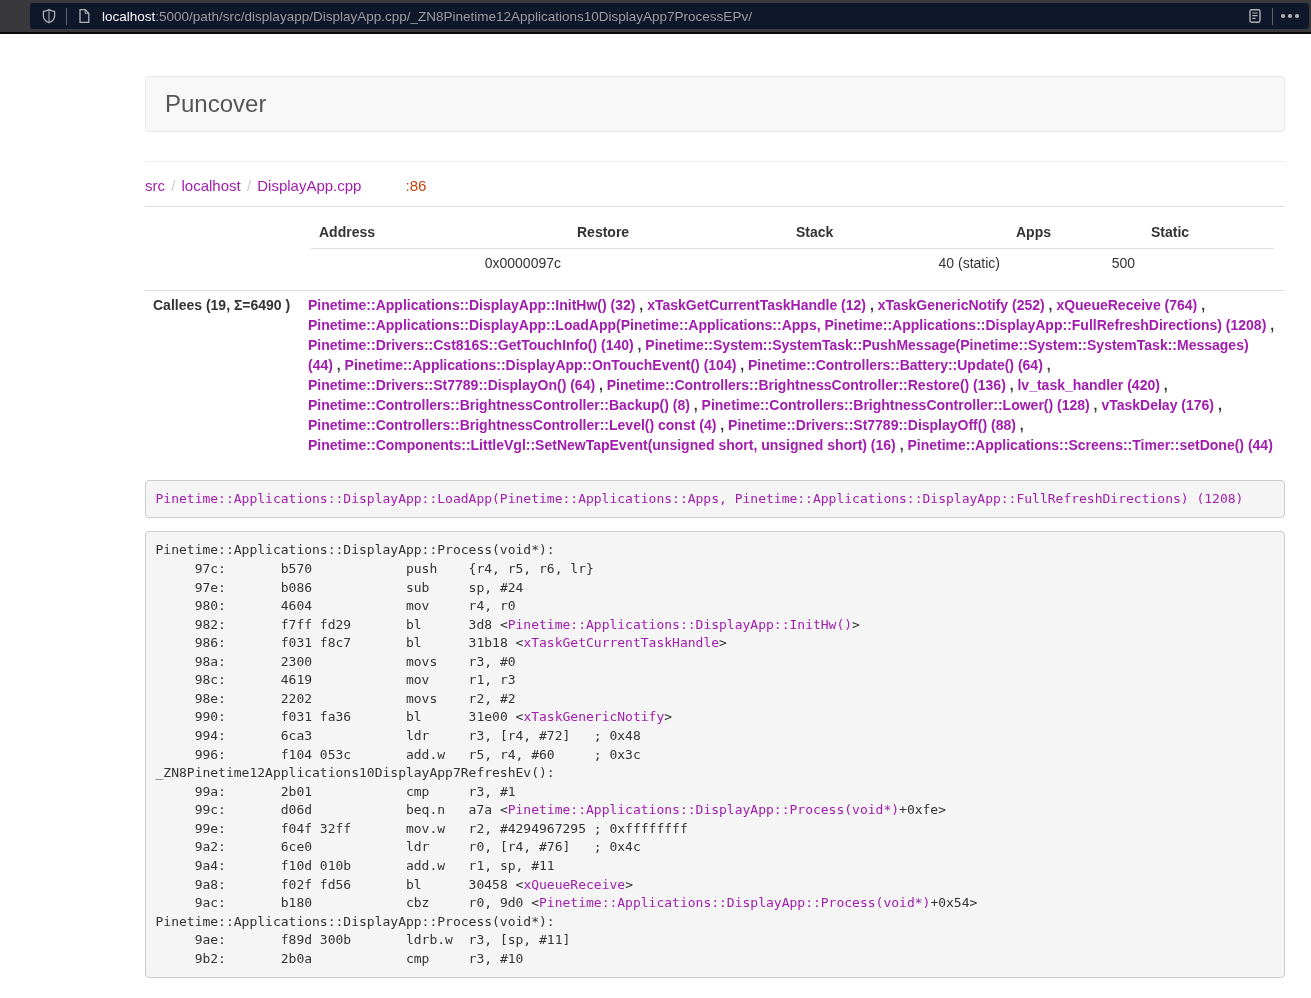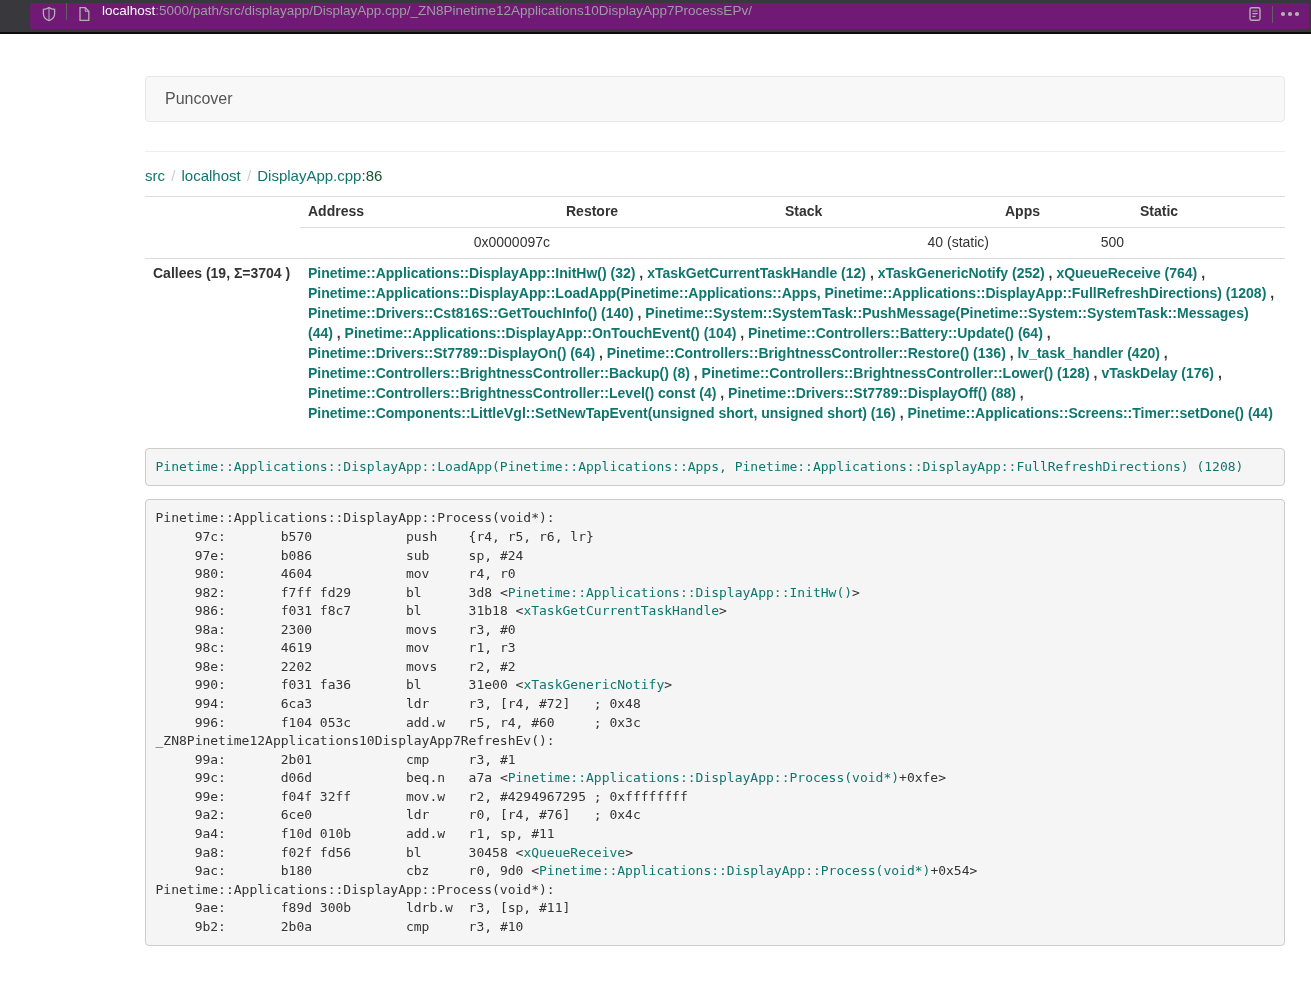--- a/index.html
+++ b/index.html
@@ -3,64 +3,64 @@
 <meta charset="utf-8">
 <style>
   * { box-sizing: border-box; }
   html, body { margin: 0; padding: 0; }
   body {
     width: 1311px; height: 998px; overflow: hidden;
     background: #ffffff;
     font-family: "Liberation Sans", sans-serif;
     font-size: 14px; color: #333;
   }
-  a { color: #0f766e; text-decoration: none; }
+  a { color: #a21caf; text-decoration: none; }
 
   
   .browser-bar {
     height: 34px; background: #38383d;
     border-bottom: 2px solid #0b0b0d;
     display: flex; align-items: center;
   }
   .url-bar {
     margin-left: 30px; margin-right: 2px; flex: 1;
-    height: 26px; background: #701a75; border-radius: 3px;
-    display: flex; align-items: flex-start; padding: 0 8px 0 8px;
+    height: 26px; background: #0f172a; border-radius: 3px;
+    display: flex; align-items: center; padding: 0 8px 0 8px;
     min-width: 0;
   }
   .ubicon { display: inline-flex; align-items: center; justify-content: center; width: 22px; height: 22px; flex: 0 0 auto; }
   .url-sep { width: 1px; height: 17px; background: #606065; margin: 0 6px; flex: 0 0 auto; }
   .url-text {
     margin-left: 7px; font-size: 13.5px; color: #9c9ca1;
     white-space: nowrap; overflow: hidden; text-overflow: clip;
   }
   .url-host { color: #f9f9fa; }
   .right-group { margin-left: auto; display: flex; align-items: center; }
   .dots i { display: inline-block; width: 3.5px; height: 3.5px; border-radius: 50%; background: #b1b1b3; margin: 0 1.75px; }
 
   
   .page { width: 1140px; margin-left: 145px; }
   .brand-panel {
     margin-top: 42px; background: #f8f8f8;
     border: 1px solid #e7e7e7; border-radius: 4px;
-    padding: 13px 19px; font-size: 16px; color: #555;
+    padding: 13px 19px; font-size: 24px; color: #555;
   }
   hr.rule { border: 0; border-top: 1px solid #eee; margin: 29px 0 0 0; }
   .breadcrumb { margin-top: 15px; font-size: 15px; color: #777; }
   .bc-sep { color: #ccc; padding: 0 2px; }
-  .bc-line { color: #14532d; }
+  .bc-line { color: #c2410c; margin-left: 44px; }
 
   table.fn-table { border-collapse: collapse; width: 100%; margin-top: 12px; font-size: 14px; }
   table.fn-table > tbody > tr > th,
   table.fn-table > tbody > tr > td {
     border-top: 1px solid #ddd; padding: 5px 8px;
     text-align: left; vertical-align: top; line-height: 1.42857;
   }
   th.label-col { width: 155px; font-weight: bold; white-space: nowrap; }
-  td.stats-cell { padding: 0 !important; }
+  td.stats-cell { padding: 11px !important; }
 
   table.inner-table { border-collapse: collapse; width: 100%; font-size: 14px; }
   table.inner-table th {
     padding: 5px 8px; text-align: left; font-weight: bold;
     border-bottom: 1px solid #ddd; line-height: 1.42857;
   }
   table.inner-table td { padding: 5px 8px; text-align: right; line-height: 1.42857; }
 
   .sym-icon { display: inline-block; width: 14px; height: 14px; margin-right: 6px; vertical-align: -2px; }
   .callees-cell { line-height: 1.42857; font-weight: bold; }
@@ -151,21 +151,21 @@
                 <td></td>
                 <td>40 (static)</td>
                 <td>500</td>
                 <td></td>
               </tr>
             </tbody>
           </table>
         </td>
       </tr>
       <tr>
-        <th class="label-col">Callees (19, Σ=3704 )</th>
+        <th class="label-col">Callees (19, Σ=6490 )</th>
         <td class="callees-cell"><a href="#">Pinetime::Applications::DisplayApp::InitHw() (32)</a><span class="callee-sep"> , </span><a href="#">xTaskGetCurrentTaskHandle (12)</a><span class="callee-sep"> , </span><a href="#">xTaskGenericNotify (252)</a><span class="callee-sep"> , </span><a href="#">xQueueReceive (764)</a><span class="callee-sep"> , </span><a href="#">Pinetime::Applications::DisplayApp::LoadApp(Pinetime::Applications::Apps, Pinetime::Applications::DisplayApp::FullRefreshDirections) (1208)</a><span class="callee-sep"> , </span><a href="#">Pinetime::Drivers::Cst816S::GetTouchInfo() (140)</a><span class="callee-sep"> , </span><a href="#">Pinetime::System::SystemTask::PushMessage(Pinetime::System::SystemTask::Messages) (44)</a><span class="callee-sep"> , </span><a href="#">Pinetime::Applications::DisplayApp::OnTouchEvent() (104)</a><span class="callee-sep"> , </span><a href="#">Pinetime::Controllers::Battery::Update() (64)</a><span class="callee-sep"> , </span><a href="#">Pinetime::Drivers::St7789::DisplayOn() (64)</a><span class="callee-sep"> , </span><a href="#">Pinetime::Controllers::BrightnessController::Restore() (136)</a><span class="callee-sep"> , </span><a href="#">lv_task_handler (420)</a><span class="callee-sep"> , </span><a href="#">Pinetime::Controllers::BrightnessController::Backup() (8)</a><span class="callee-sep"> , </span><a href="#">Pinetime::Controllers::BrightnessController::Lower() (128)</a><span class="callee-sep"> , </span><a href="#">vTaskDelay (176)</a><span class="callee-sep"> , </span><a href="#">Pinetime::Controllers::BrightnessController::Level() const (4)</a><span class="callee-sep"> , </span><a href="#">Pinetime::Drivers::St7789::DisplayOff() (88)</a><span class="callee-sep"> , </span><a href="#">Pinetime::Components::LittleVgl::SetNewTapEvent(unsigned short, unsigned short) (16)</a><span class="callee-sep"> , </span><a href="#">Pinetime::Applications::Screens::Timer::setDone() (44)</a></td>
       </tr>
     </tbody>
   </table>
 
   <pre class="snippet"><a href="#">Pinetime::Applications::DisplayApp::LoadApp(Pinetime::Applications::Apps, Pinetime::Applications::DisplayApp::FullRefreshDirections) (1208)</a></pre>
 
   <pre class="asm">Pinetime::Applications::DisplayApp::Process(void*):
      97c:	b570      	push	{r4, r5, r6, lr}
      97e:	b086      	sub	sp, #24

